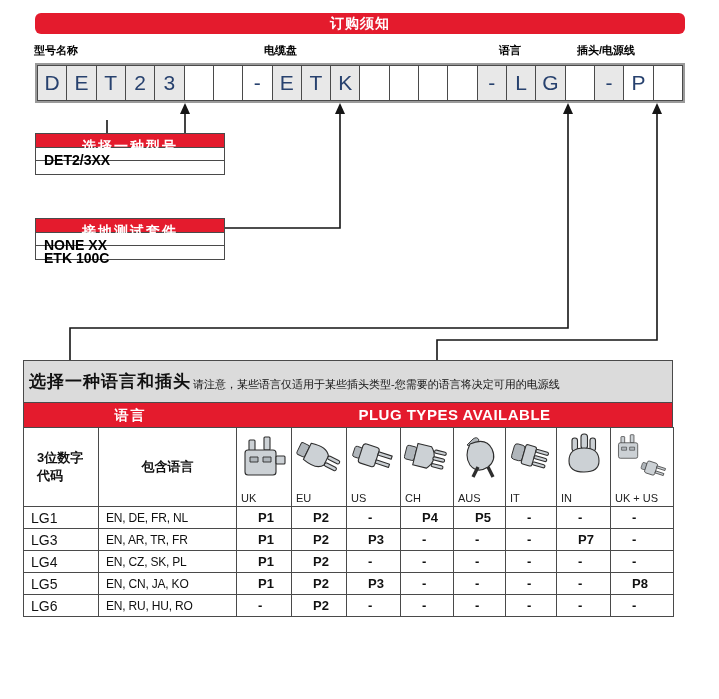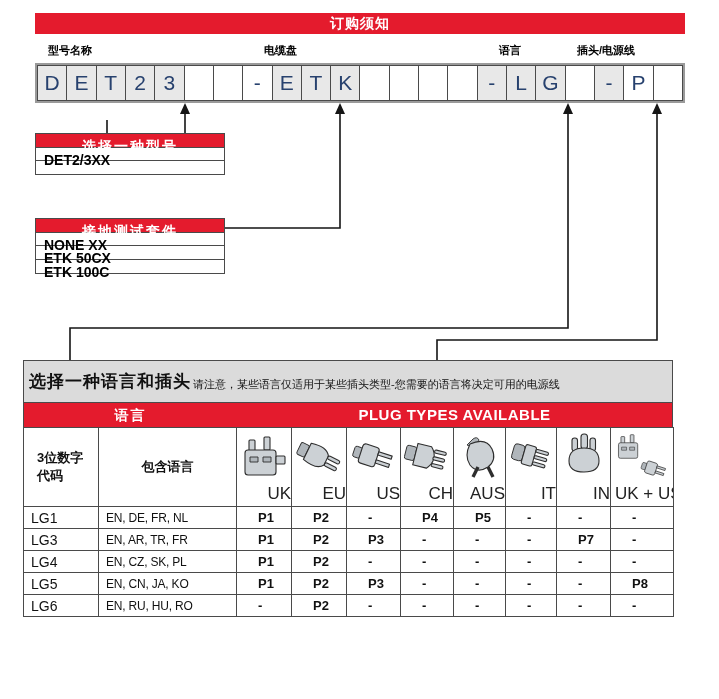--- a/index.html
+++ b/index.html
@@ -5,21 +5,21 @@
   :root{
     --red:#E41B2D; --navy:#27416E; --cellgray:#E8E8E8; --headgray:#DBDBDB;
     --line:#4a4a4a; --ink:#111111;
   }
   html,body{margin:0;padding:0;background:#ffffff;}
   body{font-family:"Liberation Sans","DejaVu Sans",sans-serif;color:#111;}
   #page{position:relative;width:719px;height:699px;background:#fff;overflow:hidden;}
 
   
   .banner{position:absolute;left:35px;top:13px;width:650px;height:21px;background:var(--red);
-    color:#fff;font-weight:bold;font-size:14px;text-align:center;line-height:21px;letter-spacing:1px;}
+    color:#fff;font-weight:bold;font-size:14px;text-align:center;line-height:21px;letter-spacing:1px;border-radius:6px;}
 
   
   .flabel{position:absolute;top:43px;font-size:11px;font-weight:bold;color:#000;white-space:nowrap;}
 
   
   .coderow{position:absolute;left:35px;top:63px;width:650px;height:40px;
     background:#9a9a9a;border:2px solid #9a9a9a;box-sizing:border-box;display:flex;}
   .cell{flex:1;background:#fff;border:1px solid var(--line);margin-left:-1px;
     text-align:center;line-height:34px;font-size:21px;color:var(--navy);font-weight:500;}
   .cell:first-child{margin-left:0;}
@@ -47,36 +47,36 @@
   .redband .left{width:213px;text-align:center;line-height:24px;font-size:14px;font-weight:bold;letter-spacing:2px;}
   .redband .right{flex:1;text-align:center;line-height:24px;font-size:15px;font-weight:bold;letter-spacing:.5px;}
   table.lang{border-collapse:collapse;table-layout:fixed;width:650px;}
   table.lang th,table.lang td{border:1px solid var(--line);box-sizing:border-box;overflow:hidden;}
   table.lang{border:1.5px solid var(--line);}
   th.hcode{font-size:13px;font-weight:bold;text-align:left;padding:0 4px 0 13px;line-height:1.35;}
   th.hlang{font-size:13px;font-weight:bold;text-align:center;}
   th.hplug{vertical-align:bottom;padding:0;}
   .plugwrap{height:78px;display:flex;flex-direction:column;justify-content:space-between;}
   .plug-icon{display:block;margin:3px auto 0 auto;}
-  .plug-label{font-size:17px;font-weight:normal;color:#222;text-align:right;padding:0 0 2px 4px;white-space:nowrap;}
+  .plug-label{font-size:11px;font-weight:normal;color:#222;text-align:left;padding:0 0 2px 4px;white-space:nowrap;}
   tr.data{height:22px;}
   td.code{font-size:14px;font-weight:normal;padding-left:7px;}
   td.langs{font-size:12px;padding-left:7px;letter-spacing:-.2px;}
   td.pv{font-size:13px;font-weight:bold;padding-left:21px;}
   .icing{fill:#ccd1d5;stroke:#2e2e2e;stroke-width:1.1;stroke-linejoin:round;}
   .icdark{fill:#b0b6bb;stroke:#2e2e2e;stroke-width:.9;stroke-linejoin:round;}
 </style>
 </head>
 <body>
 
 <div id="page">
 
   <div class="banner">订购须知</div>
 
-  <span class="flabel" style="left:48px">型号名称</span>
+  <span class="flabel" style="left:34px">型号名称</span>
   <span class="flabel" style="left:264px">电缆盘</span>
   <span class="flabel" style="left:499px">语言</span>
   <span class="flabel" style="left:577px">插头/电源线</span>
 
   <div class="coderow">
     <div class="cell g">D</div>
     <div class="cell g">E</div>
     <div class="cell g">T</div>
     <div class="cell g">2</div>
     <div class="cell g">3</div>
@@ -117,21 +117,20 @@
 
   <div class="stack" style="top:133px">
     <div class="srow red">选择一种型号</div>
     <div class="srow">DET2/3XX</div>
     <div class="srow"></div>
   </div>
 
   <div class="stack" style="top:218px">
     <div class="srow red">接地测试套件</div>
     <div class="srow">NONE XX</div>
-    <div class="srow">ETK 50CX</div>
     <div class="srow">ETK 100C</div>
   </div>
 
   <div class="bigtable">
     <div class="secthead">
       <span class="big">选择一种语言和插头</span>
       <span class="note">请注意，某些语言仅适用于某些插头类型-您需要的语言将决定可用的电源线</span>
     </div>
     <div class="redband">
       <div class="left">语言</div>

